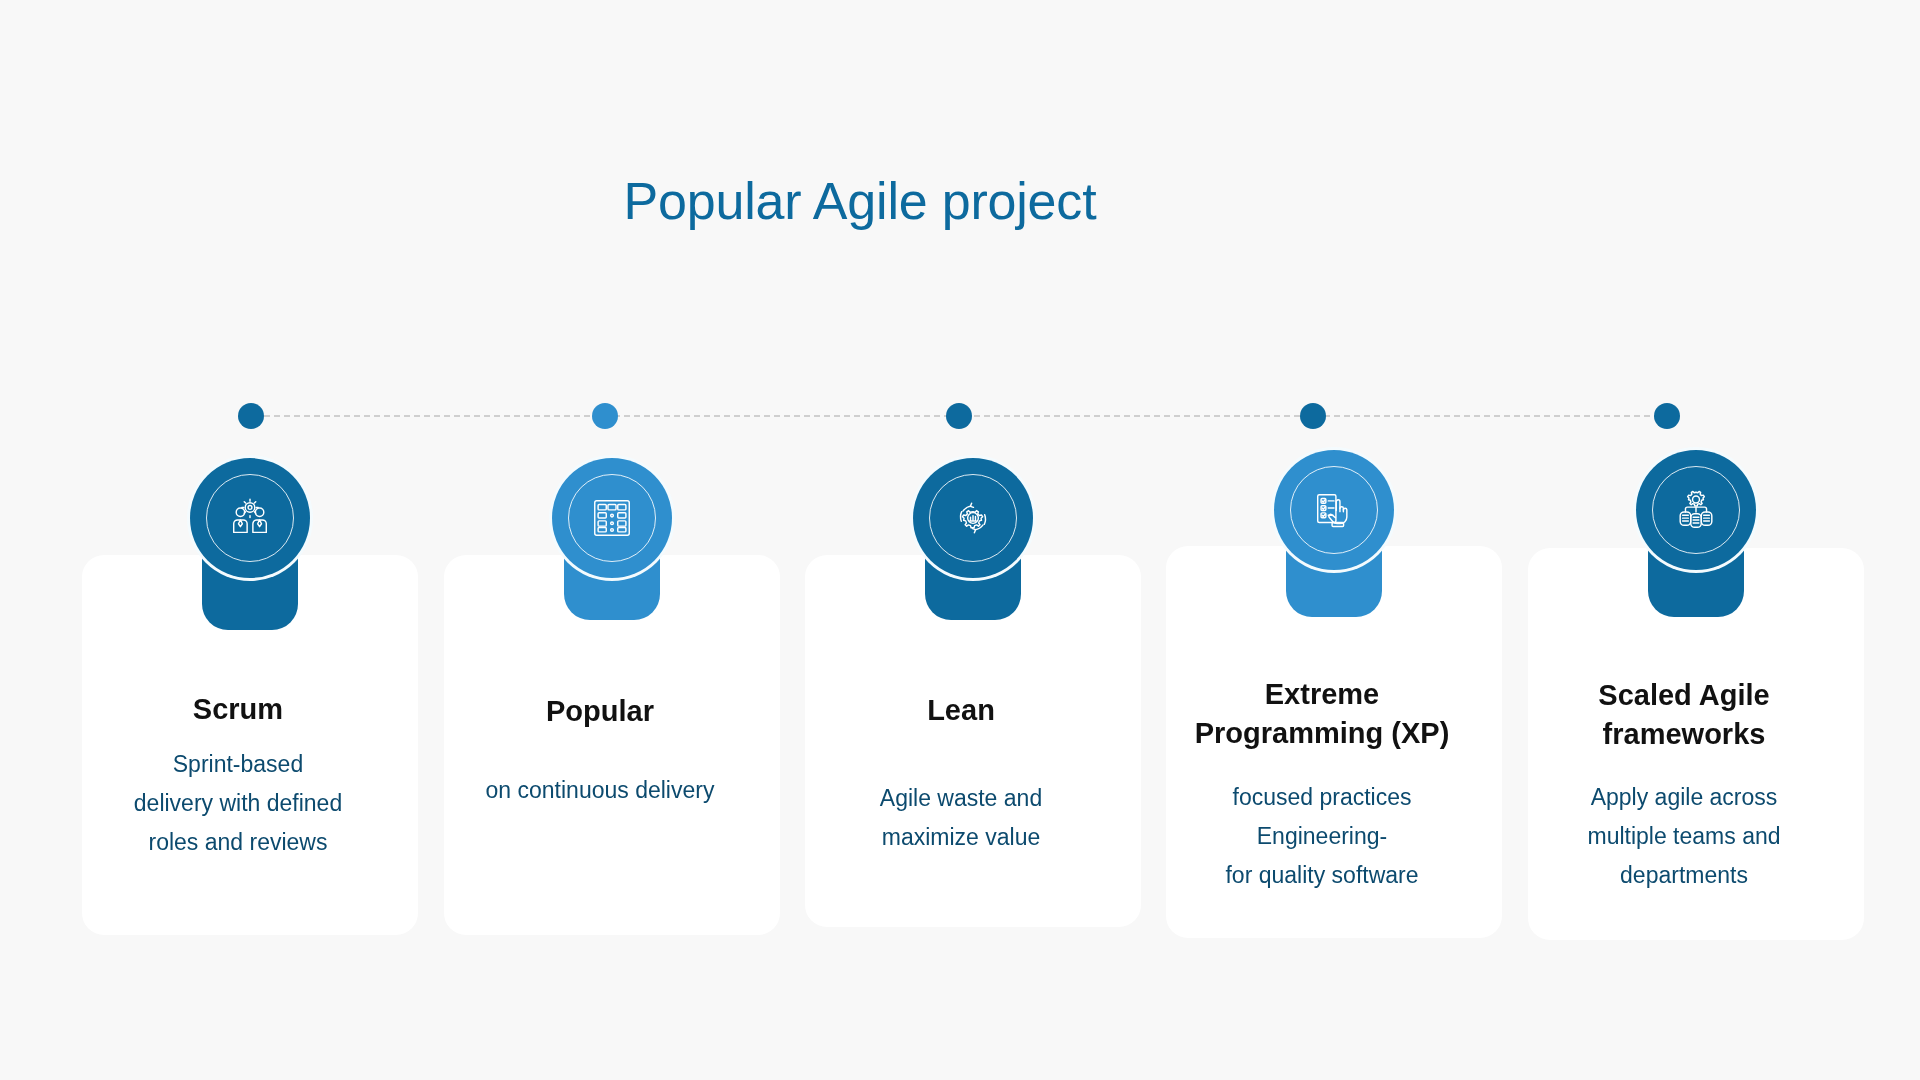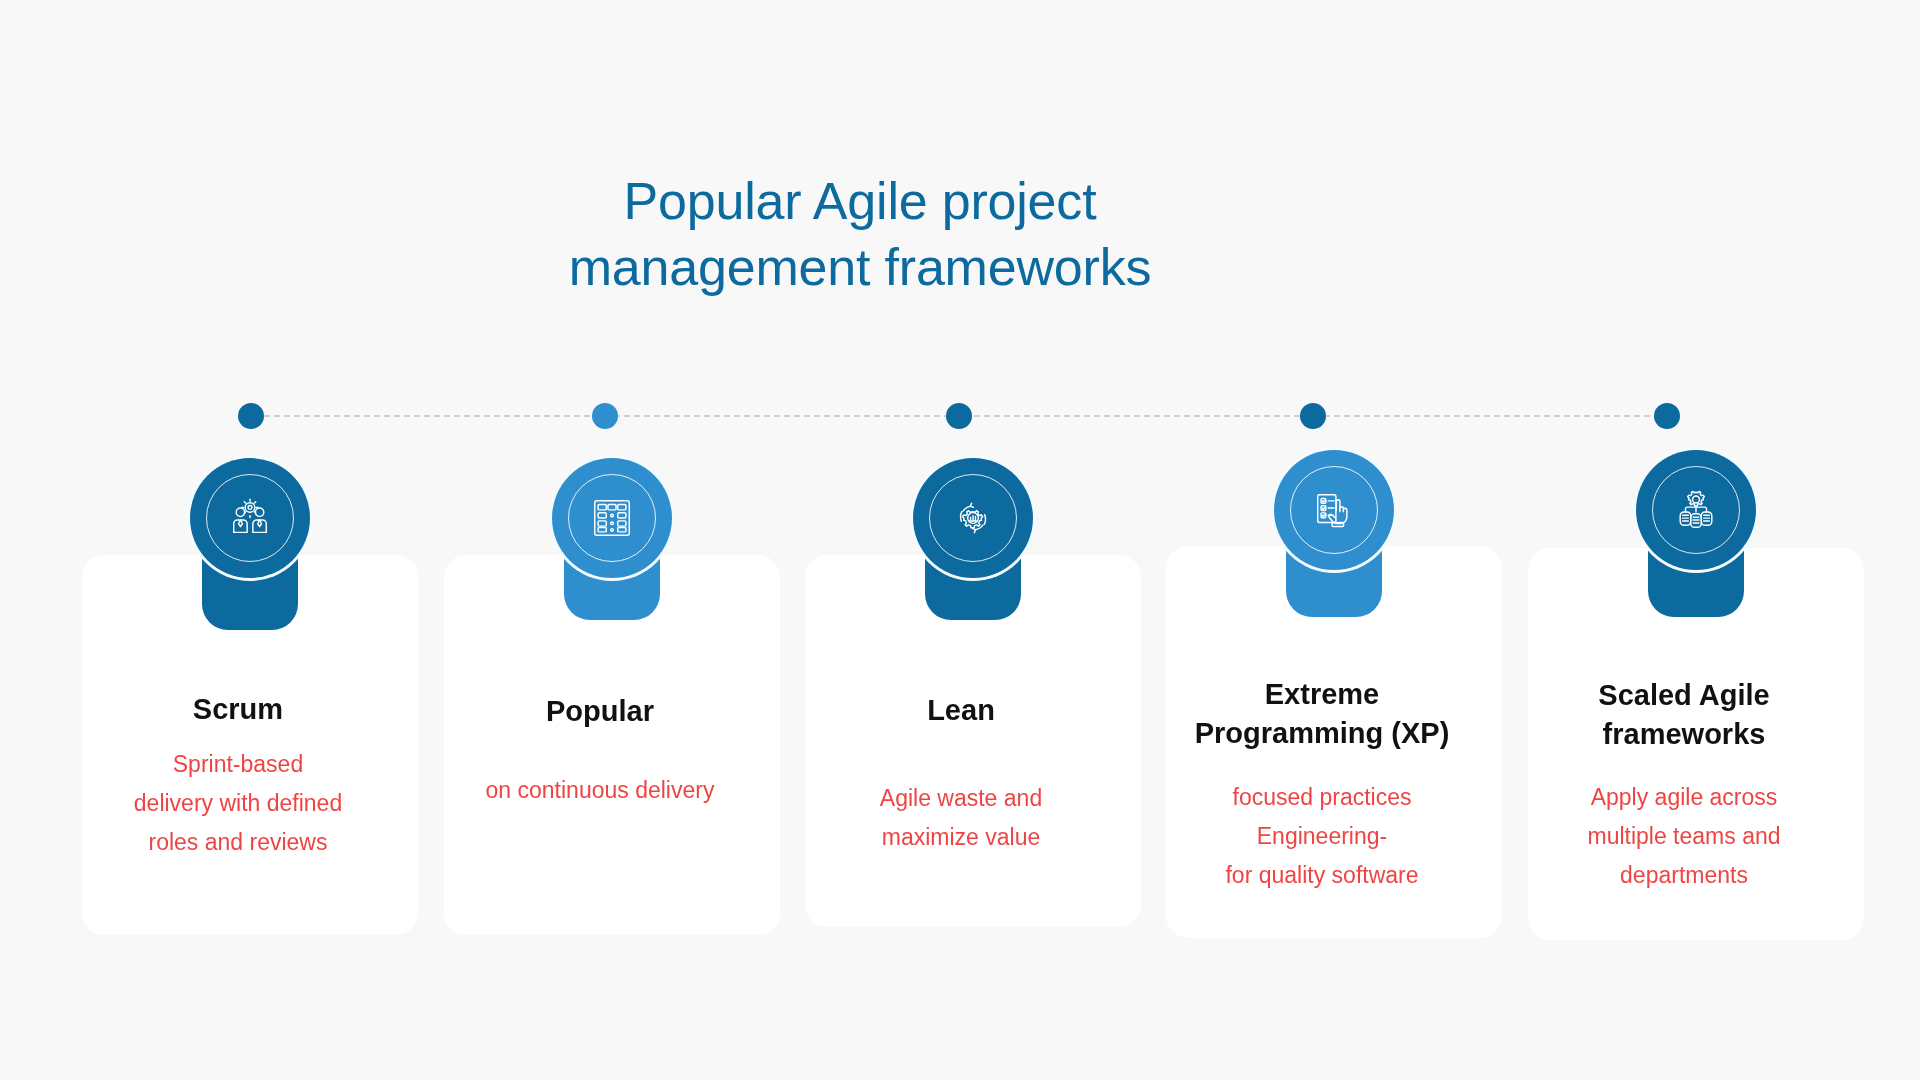--- a/index.html
+++ b/index.html
@@ -133,35 +133,34 @@
     color: #111111;
     font-size: 29px;
     font-weight: bold;
     line-height: 39px;
   }
   .card-body {
     position: absolute;
     left: 10px;
     width: 316px;
     text-align: center;
-    color: #ef4444;
+    color: #0c4a6e;
     font-size: 23px;
     font-weight: 400;
     line-height: 39px;
   }
   .card-body span { display: block; white-space: nowrap; }
 </style>
 </head>
 <body style="background: rgb(248, 248, 248);">
 
 <div class="canvas" style="background: rgb(248, 248, 248);">
 
   <div class="title-block">
     <span class="title-line" style="color: rgb(13, 106, 158);">Popular Agile project</span>
-    <span class="title-line" style="color: rgb(13, 106, 158);">management frameworks</span>
   </div>
 
   <div class="timeline">
     <div class="timeline-line" style="border-top-color: rgb(207, 207, 207);"></div>
     <div class="timeline-dot" style="left: 0px; background: rgb(13, 106, 158);"></div>
     <div class="timeline-dot" style="left: 354px; background: rgb(47, 143, 206);"></div>
     <div class="timeline-dot" style="left: 708px; background: rgb(13, 106, 158);"></div>
     <div class="timeline-dot" style="left: 1062px; background: rgb(13, 106, 158);"></div>
     <div class="timeline-dot" style="left: 1416px; background: rgb(13, 106, 158);"></div>
   </div>

